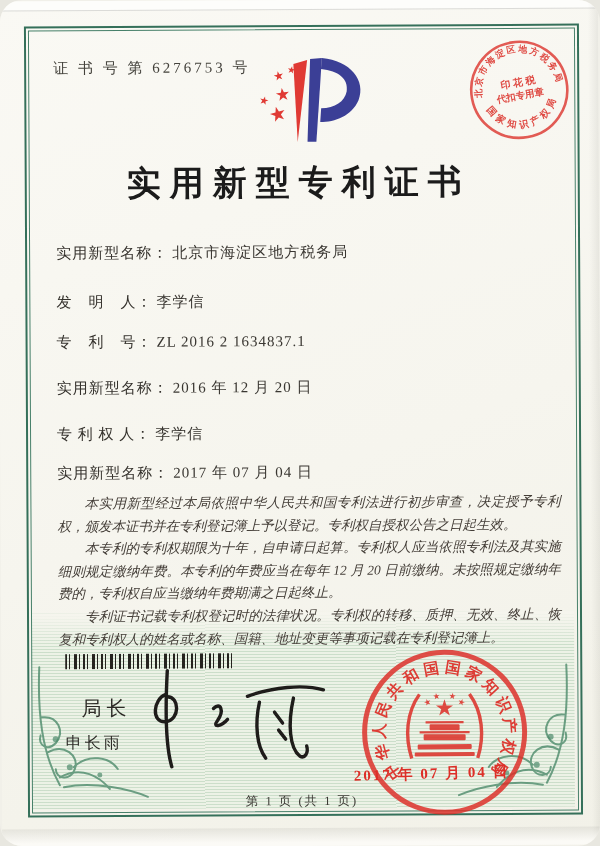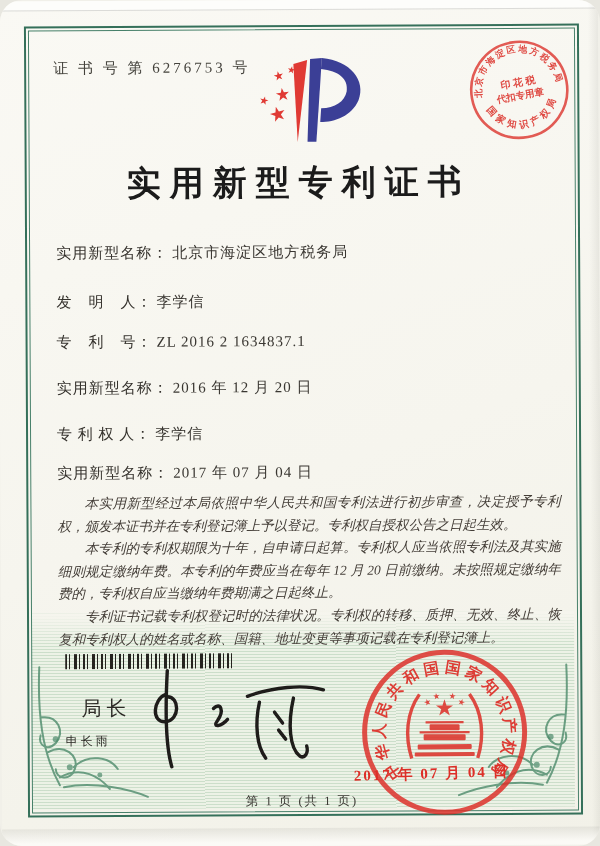--- a/index.html
+++ b/index.html
@@ -48,21 +48,21 @@
   .body-text p{margin:0;text-indent:2em;}
   
   .barcode{position:absolute;left:64px;top:653px;width:168px;height:15px;
     background:repeating-linear-gradient(90deg,
       #25231f 0px,#25231f 2px, rgba(0,0,0,0) 2px,rgba(0,0,0,0) 4px,
       #25231f 4px,#25231f 5px, rgba(0,0,0,0) 5px,rgba(0,0,0,0) 9px,
       #25231f 9px,#25231f 12px, rgba(0,0,0,0) 12px,rgba(0,0,0,0) 14px,
       #25231f 14px,#25231f 15px, rgba(0,0,0,0) 15px,rgba(0,0,0,0) 18px);}
   
   .signer-title{position:absolute;left:80px;top:694px;font-size:20px;letter-spacing:5px;color:#2c2a26;}
-  .signer-name{position:absolute;left:64px;top:732px;font-size:12px;letter-spacing:3px;color:#2c2a26;}
+  .signer-name{position:absolute;left:64px;top:732px;font-size:16px;letter-spacing:3px;color:#2c2a26;}
   .signature{position:absolute;left:126px;top:664px;}
   
   .seal{position:absolute;left:349px;top:639px;opacity:.93;}
   .seal-date{position:absolute;left:352px;top:765px;font-size:15px;font-weight:bold;
              color:#dd2f28;letter-spacing:2px;transform:rotate(-1.5deg);}
   .footer{position:absolute;left:0;right:0;top:793px;text-align:center;
           font-size:12.5px;letter-spacing:2px;color:#3a3833;}
   svg text{font-family:"Liberation Serif","DejaVu Serif",serif;}
 </style>
 </head>

